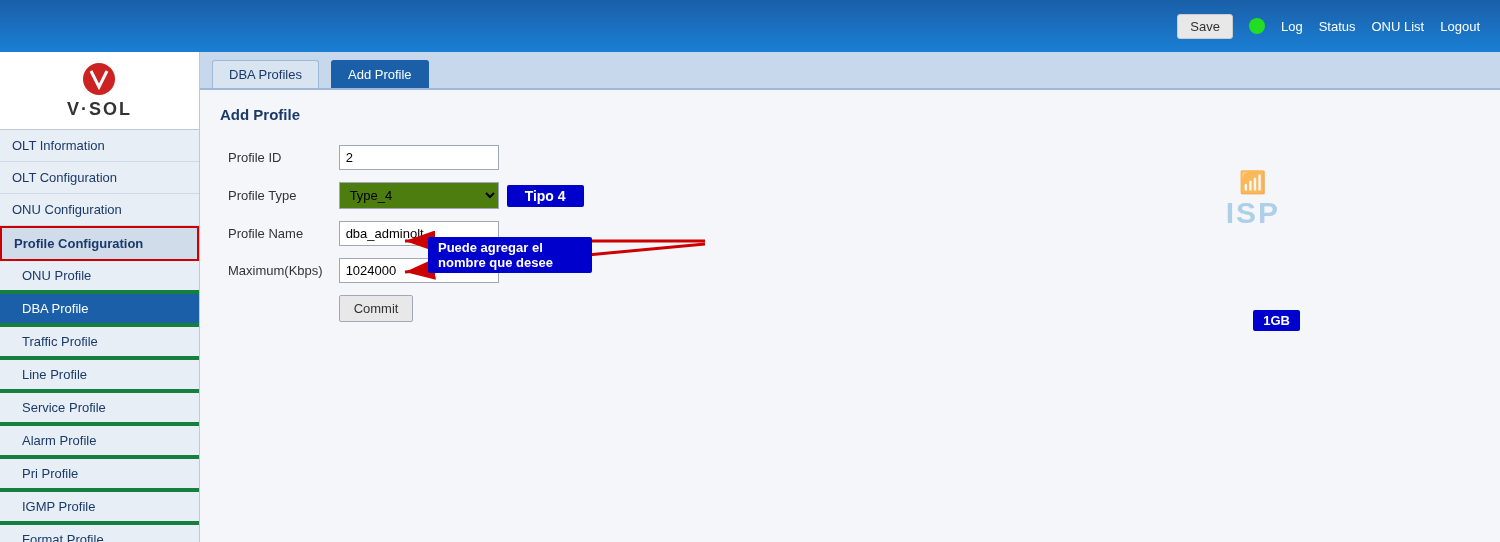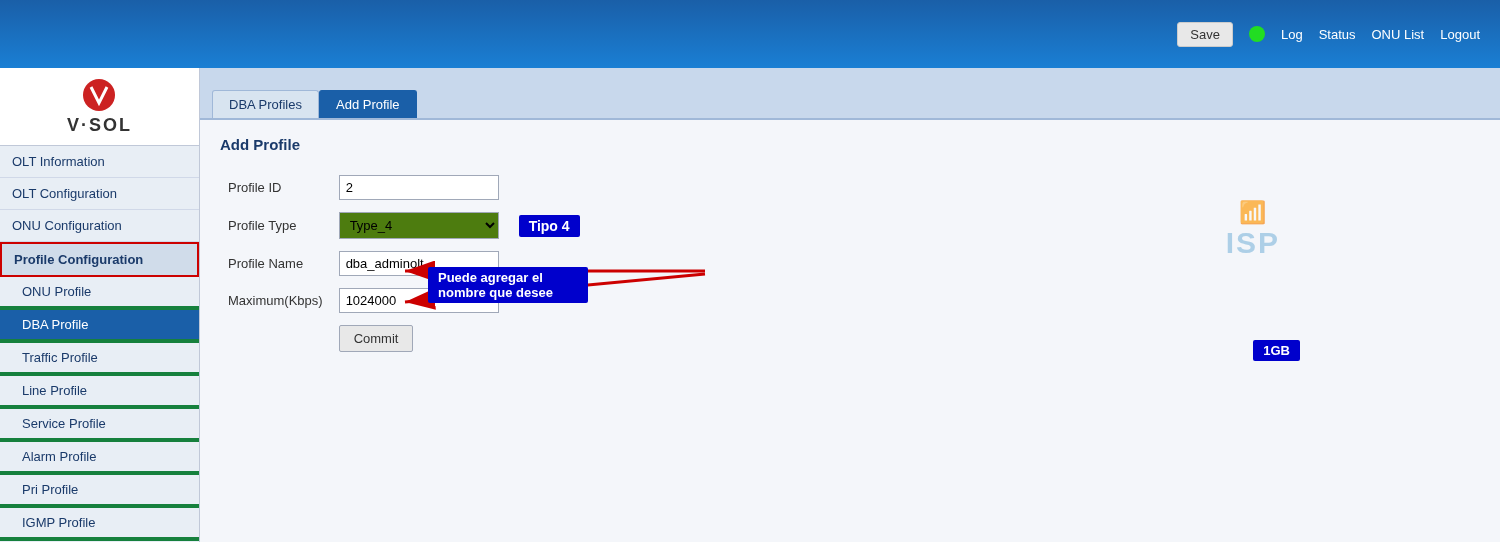--- a/index.html
+++ b/index.html
@@ -1,21 +1,21 @@
 <!DOCTYPE html>
 <html><head>
   <meta charset="utf-8">
   <style>
     * { box-sizing: border-box; margin: 0; padding: 0; }
     body { font-family: Arial, sans-serif; font-size: 13px; background: #f0f0f0; }
 
     
     .top-header {
       background: linear-gradient(to bottom, #1a5fa8, #1a7fd4);
-      height: 68px;
+      height: 52px;
       display: flex;
       align-items: center;
       justify-content: flex-end;
       padding: 0 20px;
       gap: 16px;
     }
     .top-header .save-btn {
       background: #e8e8e8;
       border: 1px solid #ccc;
       padding: 4px 12px;
@@ -105,23 +105,23 @@
     
     .main-content {
       flex: 1;
       background: #f4f6fa;
       padding: 0;
     }
 
     
     .tab-bar {
       background: #c8d8ec;
-      padding: 22px 12px 0 12px;
-      display: flex;
-      gap: 0;
+      padding: 8px 12px 0 12px;
+      display: flex;
+      gap: 12px;
       border-bottom: 2px solid #a0b8d8;
     }
     .tab {
       padding: 6px 16px;
       background: #d8e4f0;
       border: 1px solid #a0b8d8;
       border-bottom: none;
       cursor: pointer;
       border-radius: 3px 3px 0 0;
       font-size: 13px;
@@ -183,25 +183,25 @@
       border-radius: 2px;
       color: #333;
       text-align: right;
     }
 
     
     .tooltip-tipo4 {
       display: inline-block;
       background: #0000cc;
       color: #fff;
-      padding: 3px 10px;
+      padding: 3px 18px;
       font-size: 14px;
       font-weight: bold;
       border-radius: 2px;
-      margin-left: 12px;
+      margin-left: 0;
       vertical-align: middle;
     }
     .tooltip-nombre {
       display: inline-block;
       background: #0000cc;
       color: #fff;
       padding: 3px 10px;
       font-size: 13px;
       font-weight: bold;
       border-radius: 2px;

